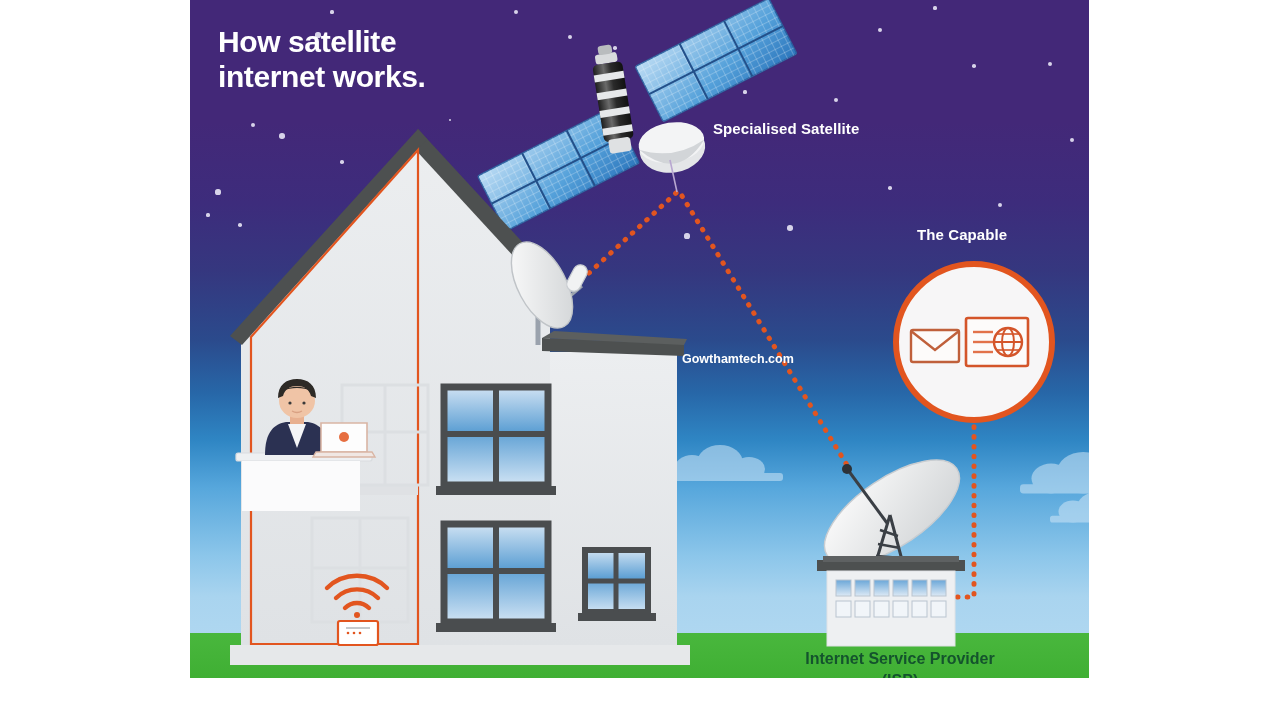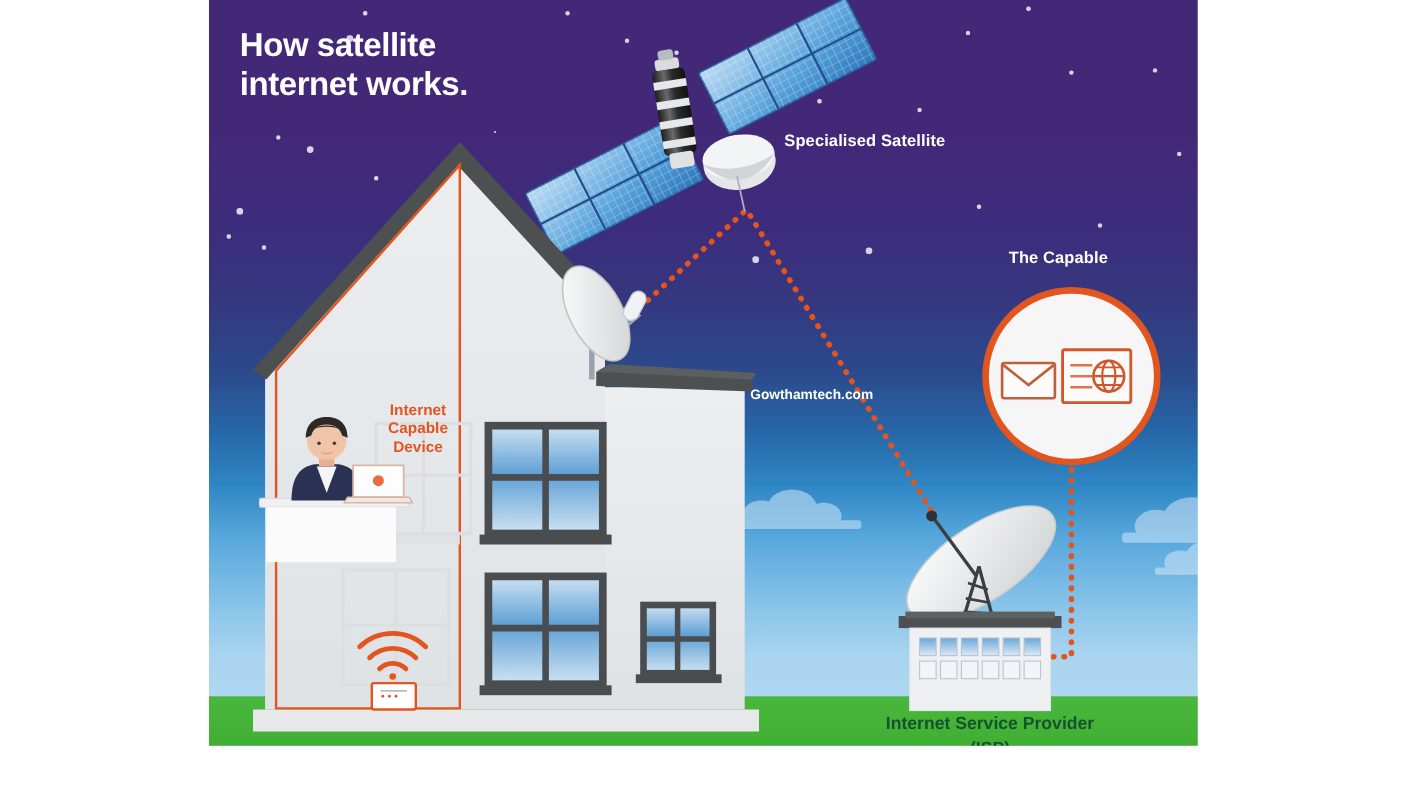--- a/index.html
+++ b/index.html
@@ -328,22 +328,19 @@
         </g>
       </g>
     </svg>
 
     <div id="title">How satellite
 internet works.</div>
     <div class="lbl" id="lbl-sat">Specialised Satellite</div>
     <div class="lbl" id="lbl-net">The Capable</div>
     <div id="lbl-isp">Internet Service Provider
 (ISP)</div>
-    <div id="lbl-device">Internet
-Capable
-Device</div>
     <div id="watermark">Gowthamtech.com</div>
 
   </div>
 
   <div class="bar" id="bar-left"></div>
   <div class="bar" id="bar-right"></div>
 </div>
 
 </body></html>

